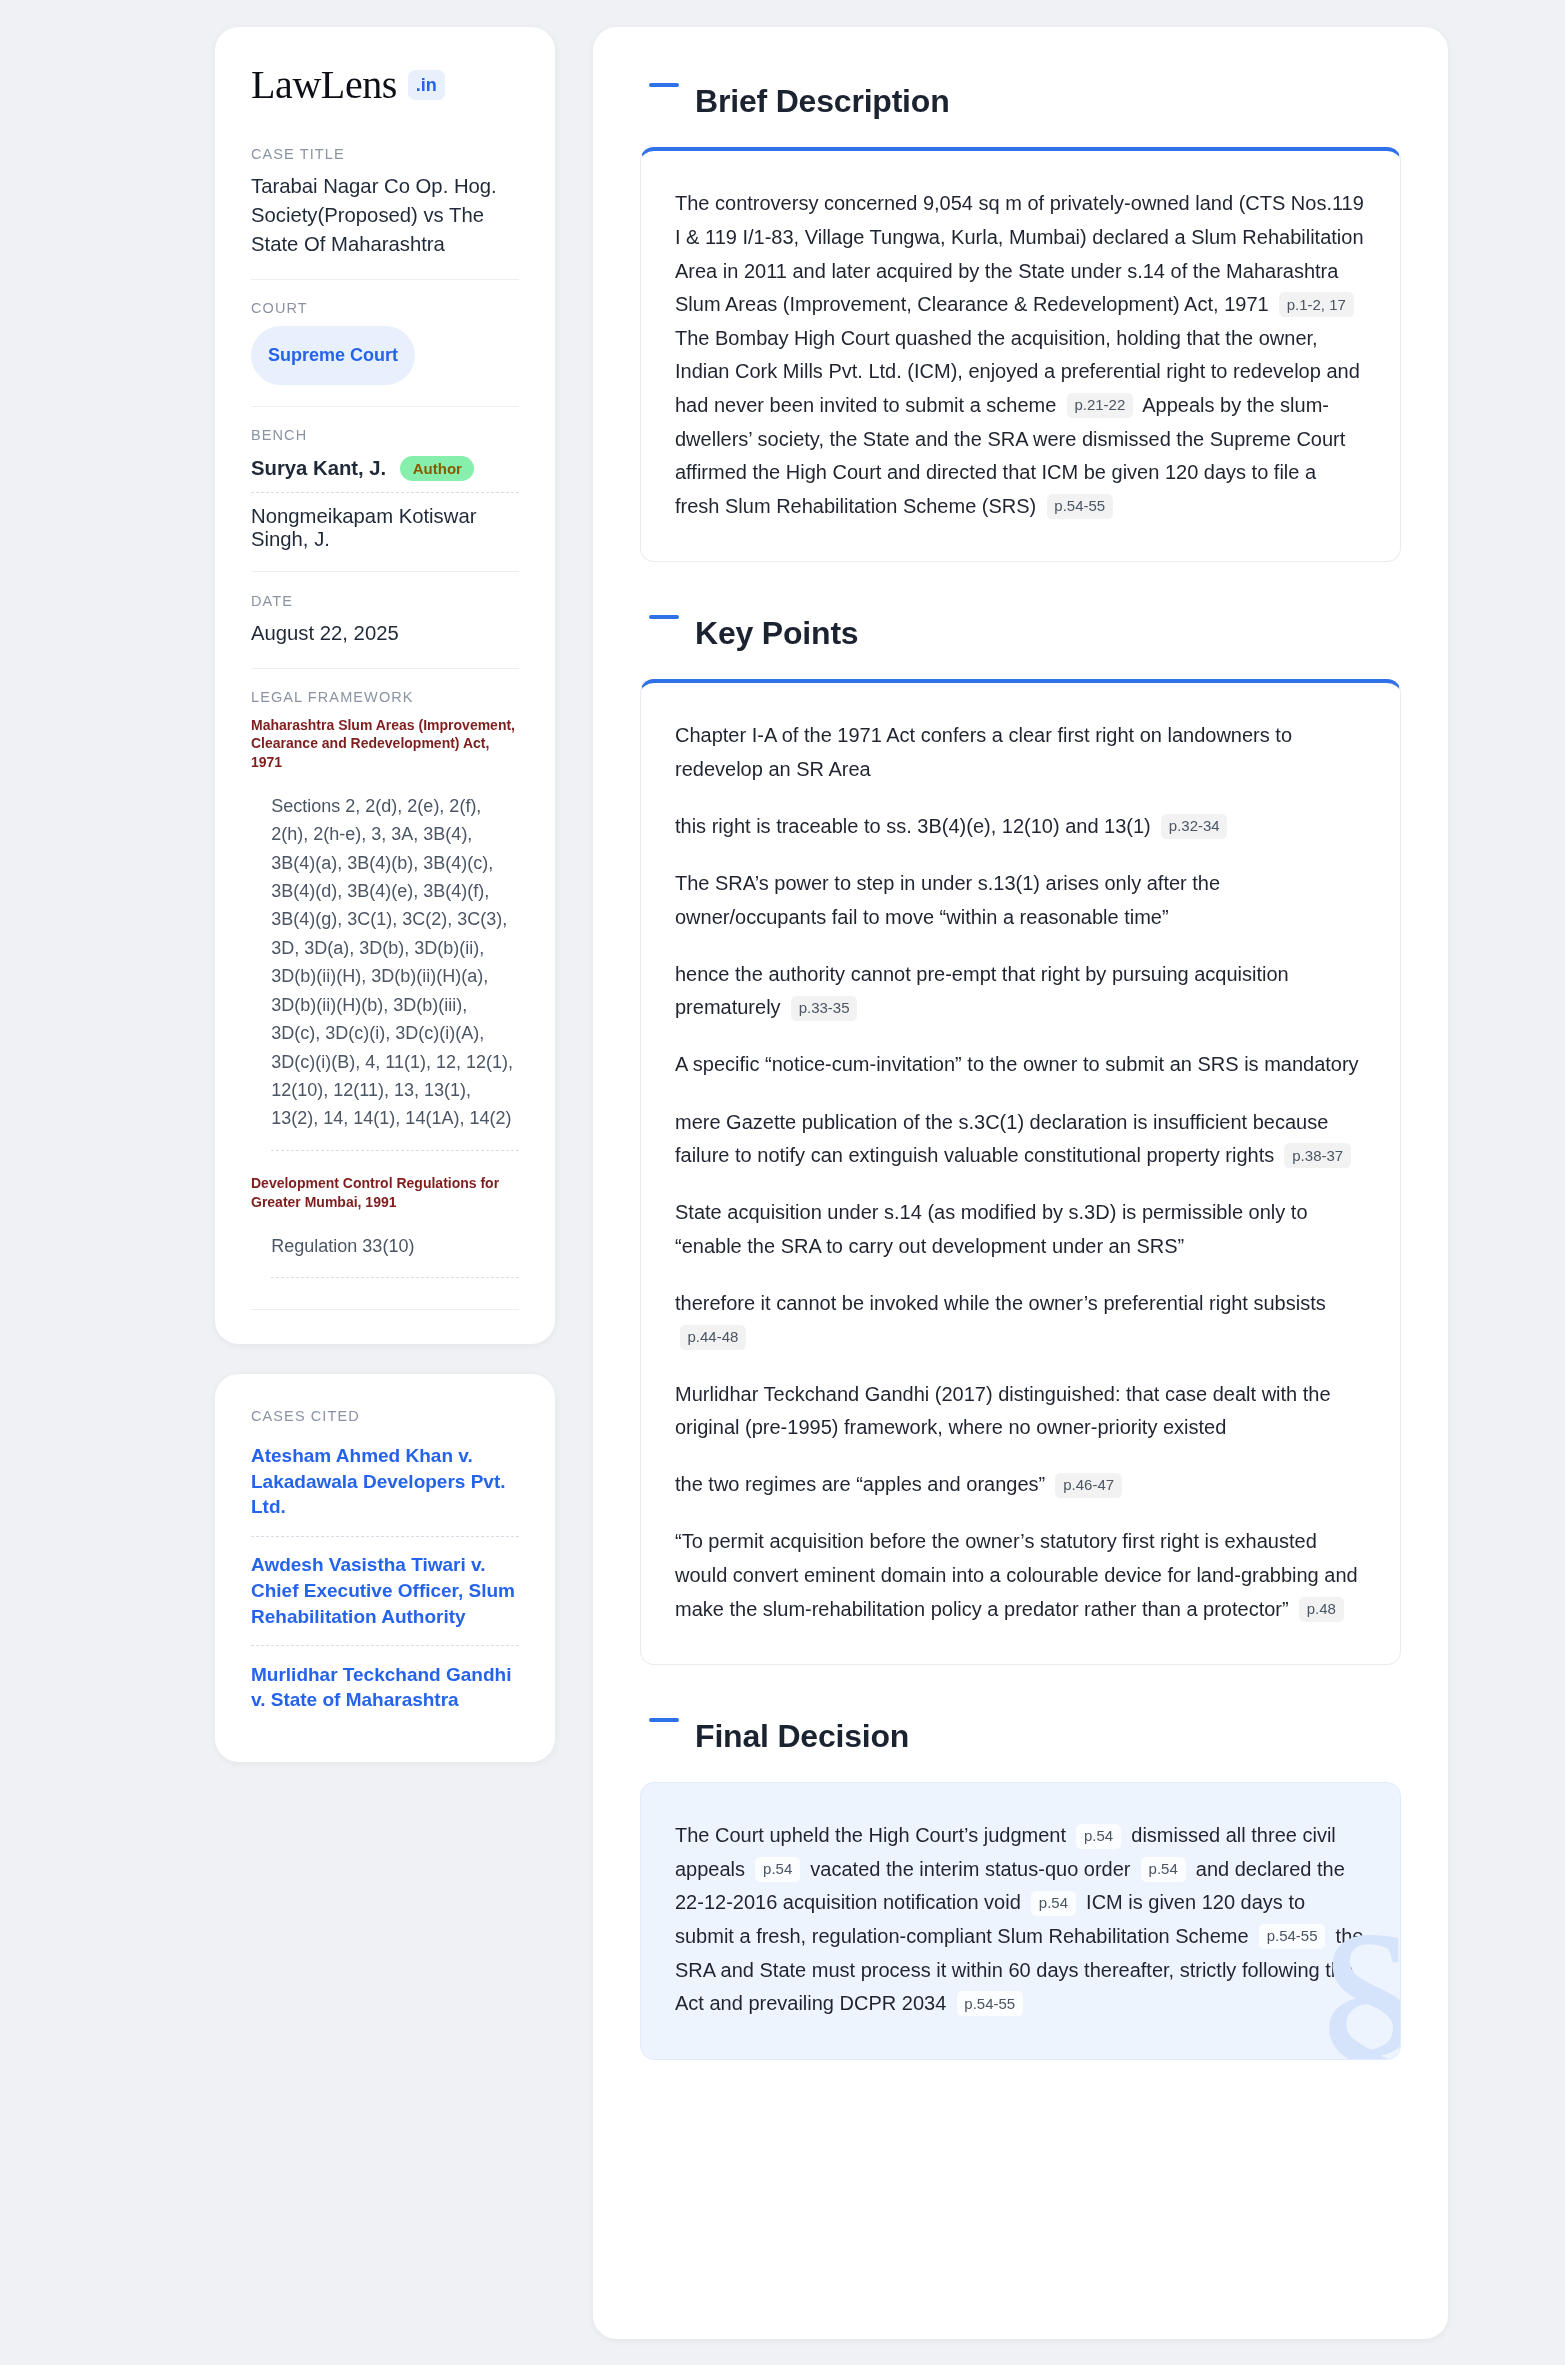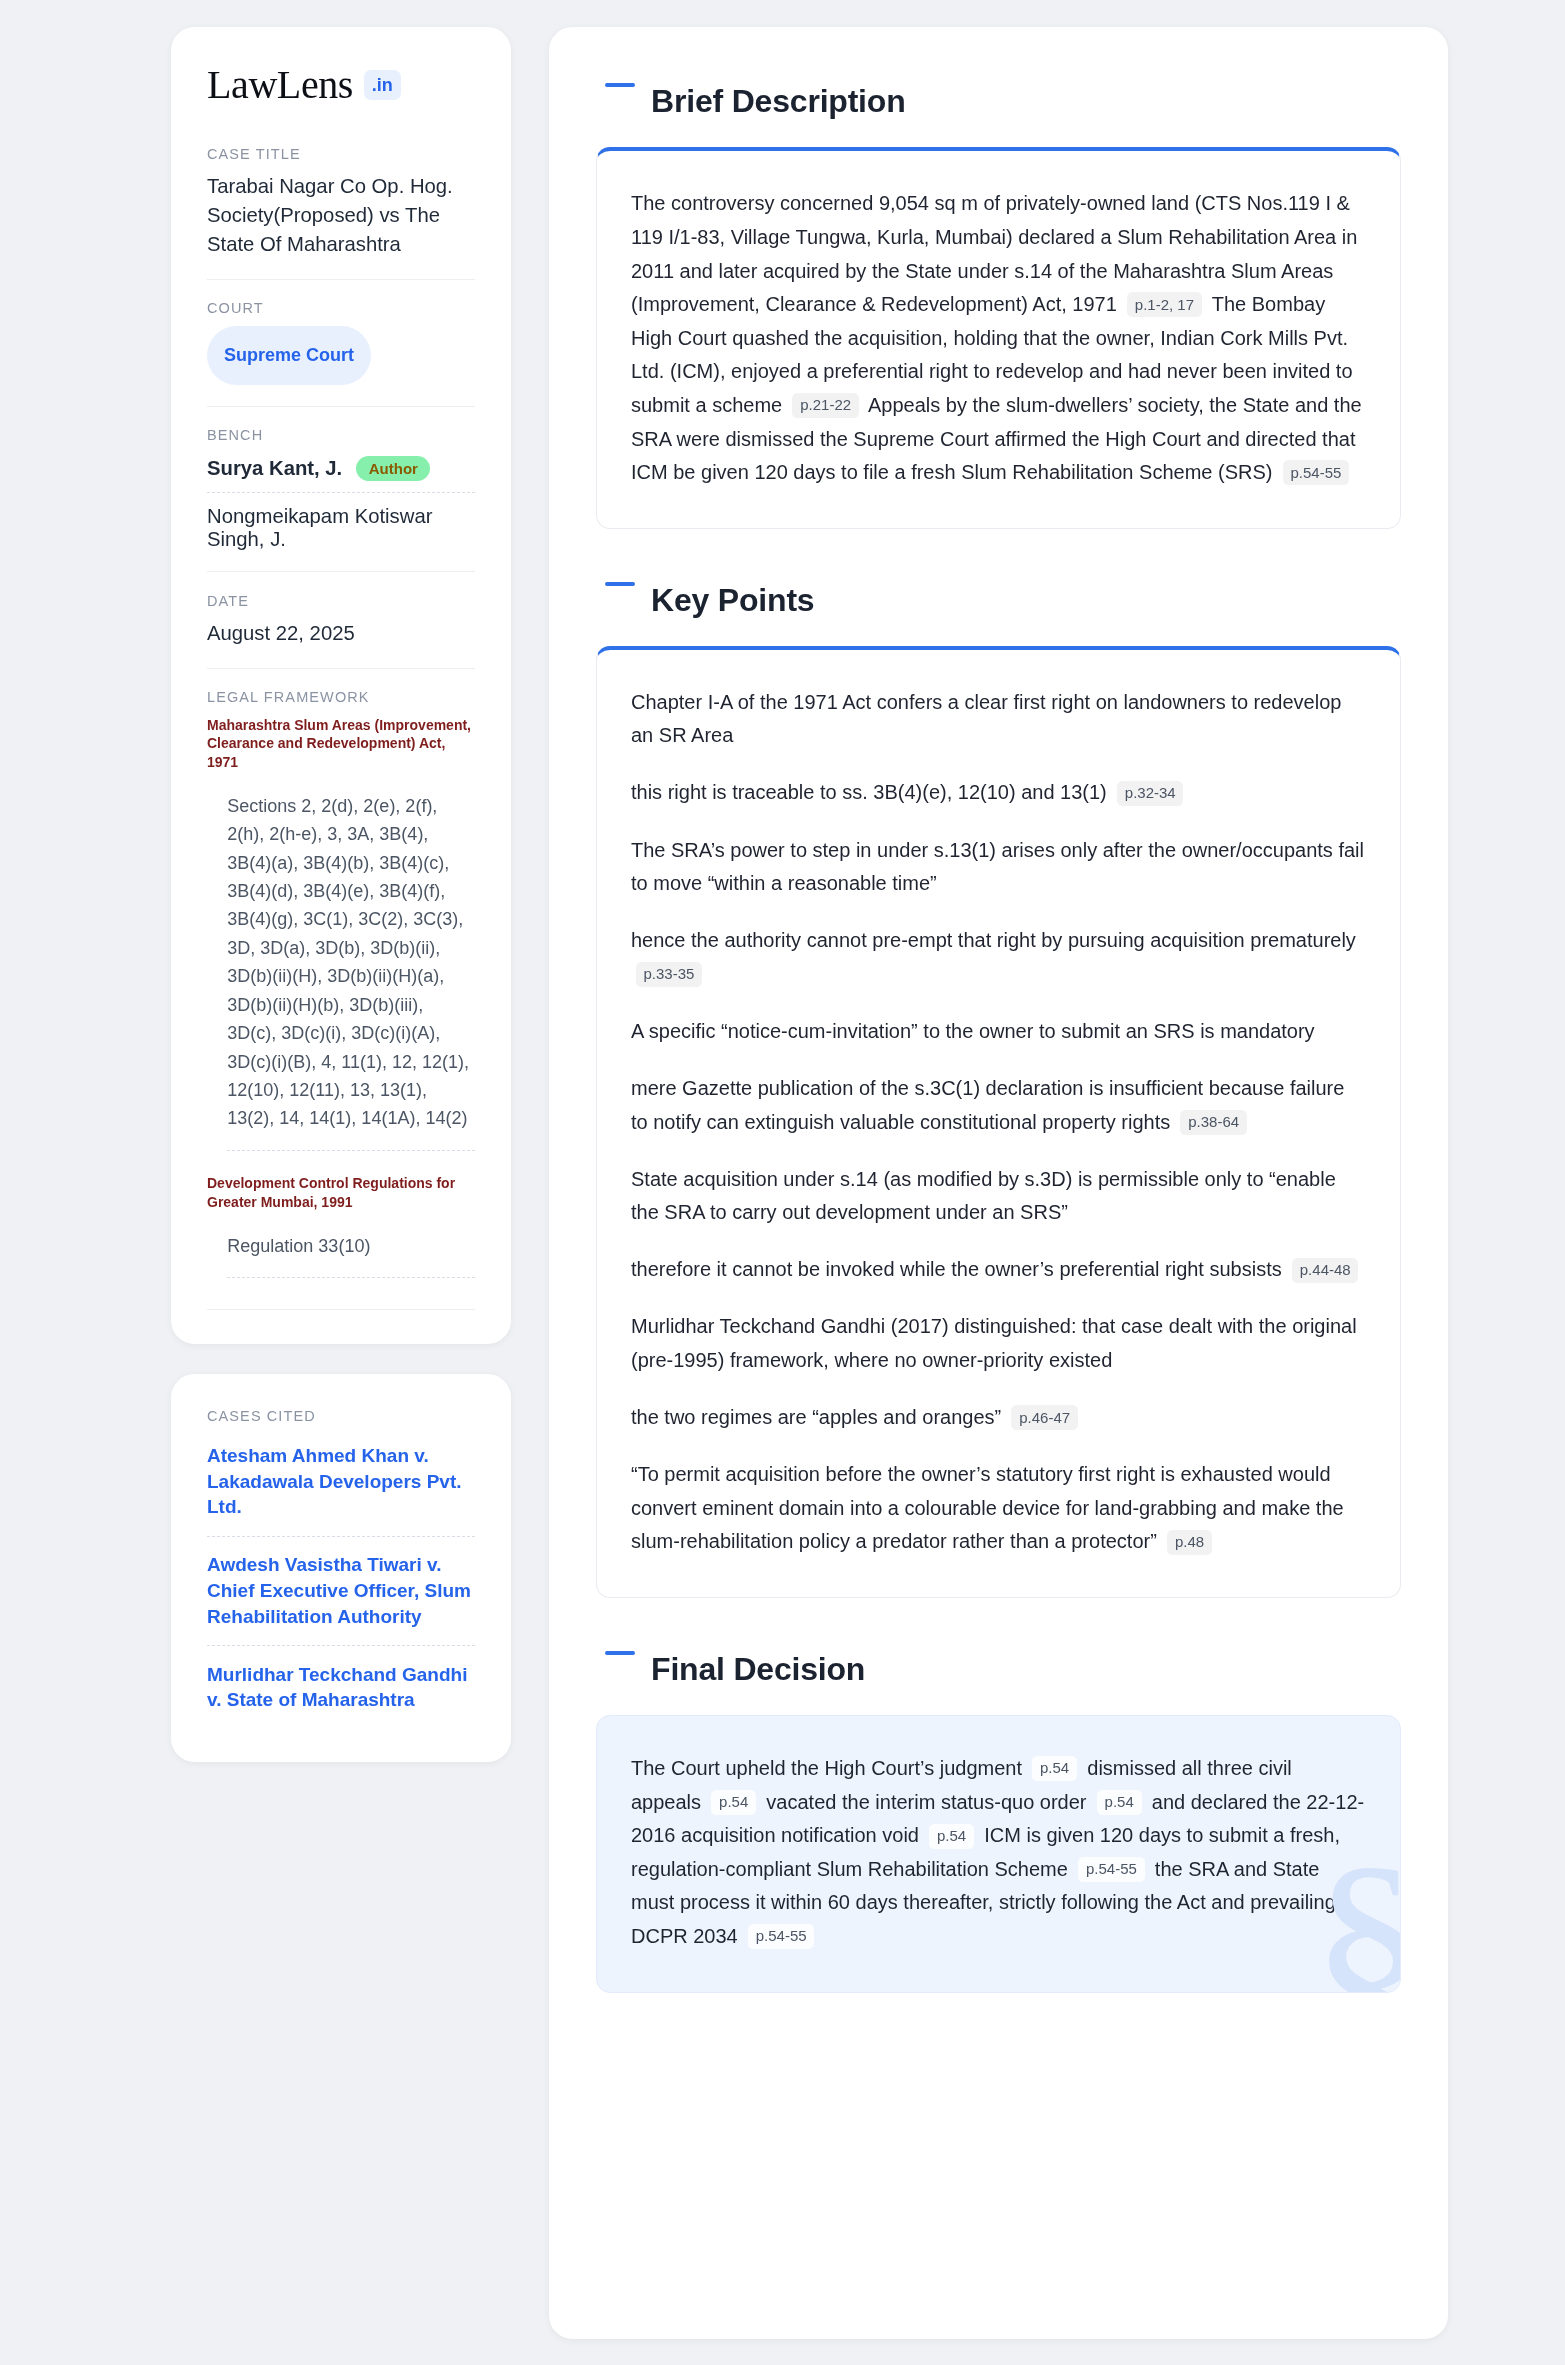--- a/index.html
+++ b/index.html
@@ -20,20 +20,21 @@
     gap: 38px;
   }
 
   
   .sidebar {
     width: 340px;
     flex: 0 0 340px;
     display: flex;
     flex-direction: column;
     gap: 30px;
+    margin-left: 44px;
   }
 
   .card {
     background: #ffffff;
     border-radius: 23.5px;
     box-shadow: 0 1.6px 7.8px rgba(15, 23, 42, 0.05);
   }
 
   .sidebar-card { padding: 38px 36px 34px 36px; }
 
@@ -308,21 +309,21 @@
         <span class="heading-dash"></span>
         <span>Key Points</span>
       </h2>
       <div class="panel panel-accent">
         <div class="panel-body">
             <p class="kp"><span>Chapter I-A of the 1971 Act confers a clear first right on landowners to redevelop an SR Area </span></p>
             <p class="kp"><span>this right is traceable to ss. 3B(4)(e), 12(10) and 13(1) </span><span class="cite">p.32-34</span></p>
             <p class="kp"><span>The SRA’s power to step in under s.13(1) arises only after the owner/occupants fail to move “within a reasonable time” </span></p>
             <p class="kp"><span>hence the authority cannot pre-empt that right by pursuing acquisition prematurely </span><span class="cite">p.33-35</span></p>
             <p class="kp"><span>A specific “notice-cum-invitation” to the owner to submit an SRS is mandatory </span></p>
-            <p class="kp"><span>mere Gazette publication of the s.3C(1) declaration is insufficient because failure to notify can extinguish valuable constitutional property rights </span><span class="cite">p.38-64</span></p>
+            <p class="kp"><span>mere Gazette publication of the s.3C(1) declaration is insufficient because failure to notify can extinguish valuable constitutional property rights </span><span class="cite">p.38-37</span></p>
             <p class="kp"><span>State acquisition under s.14 (as modified by s.3D) is permissible only to “enable the SRA to carry out development under an SRS” </span></p>
             <p class="kp"><span>therefore it cannot be invoked while the owner’s preferential right subsists </span><span class="cite">p.44-48</span></p>
             <p class="kp"><span>Murlidhar Teckchand Gandhi (2017) distinguished: that case dealt with the original (pre-1995) framework, where no owner-priority existed </span></p>
             <p class="kp"><span>the two regimes are “apples and oranges” </span><span class="cite">p.46-47</span></p>
             <p class="kp"><span>“To permit acquisition before the owner’s statutory first right is exhausted would convert eminent domain into a colourable device for land-grabbing and make the slum-rehabilitation policy a predator rather than a protector” </span><span class="cite">p.48</span></p>
           </div>
       </div>
     </section>
 
     <section class="section">

